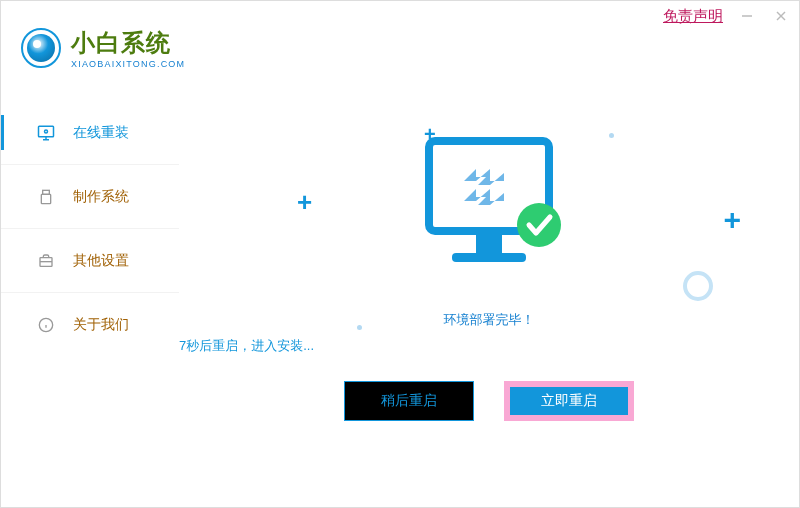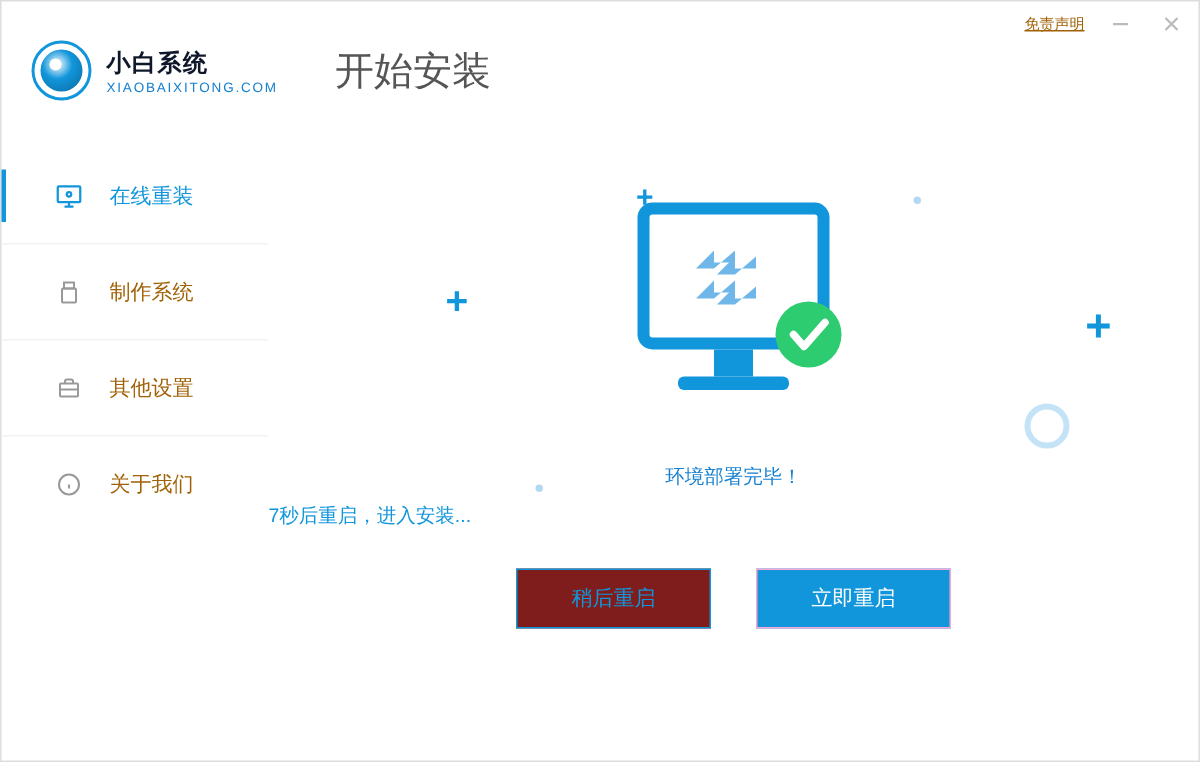--- a/index.html
+++ b/index.html
@@ -1,26 +1,26 @@
 <!DOCTYPE html>
 <html><head>
 <meta charset="utf-8">
 <style>
 * { margin: 0; padding: 0; box-sizing: border-box; }
 body { font-family: "Microsoft YaHei", sans-serif; background: #f0f0f0; display: flex; align-items: center; justify-content: center; height: 100vh; }
 .window { width: 800px; height: 508px; background: #fff; border: 1px solid #ddd; position: relative; }
 .titlebar { height: 30px; display: flex; justify-content: flex-end; align-items: center; padding: 0 8px; gap: 14px; }
-.titlebar a { font-size: 10px; color: #a16207; text-decoration: underline; cursor: pointer; }
+.titlebar a { font-size: 15px; color: #be185d; text-decoration: underline; cursor: pointer; }
 .titlebar .tb-btn { width: 20px; height: 20px; display: flex; align-items: center; justify-content: center; color: #bbb; cursor: pointer; }
 .header { display: flex; align-items: center; padding: 0 0 6px 20px; margin-top: -4px; }
 .logo { width: 40px; height: 40px; border-radius: 50%; border: 2px solid #1296db; position: relative; display: flex; align-items: center; justify-content: center; }
 .logo-inner { width: 28px; height: 28px; border-radius: 50%; background: radial-gradient(circle at 40% 35%, #fff 0%, #1296db 40%, #0a6aa1 100%); position: relative; overflow: hidden; }
 .logo-inner::before { content: ""; position: absolute; top: 6px; left: 6px; width: 8px; height: 8px; background: #fff; border-radius: 50%; }
 .brand { margin-left: 10px; }
-.brand-top { font-size: 16px; font-weight: bold; color: #0f172a; letter-spacing: 1px; }
+.brand-top { font-size: 24px; font-weight: bold; color: #4d7c0f; letter-spacing: 1px; }
 .brand-sub { font-size: 9px; color: #1680d0; letter-spacing: 1.2px; }
 .page-title { font-size: 26px; color: #555; margin-left: 38px; font-weight: 350; }
 .body { display: flex; height: 416px; }
 .sidebar { width: 178px; padding-top: 26px; }
 .side-item { display: flex; align-items: center; height: 64px; padding-left: 36px; gap: 18px; cursor: pointer; position: relative; border-bottom: 1px solid #f2f2f2; }
 .side-item:last-child { border-bottom: none; }
 .side-item.active::before { content: ""; position: absolute; left: 0; top: 14px; bottom: 14px; width: 3px; background: #1296db; }
 .side-item .icon { width: 18px; height: 18px; display: flex; align-items: center; justify-content: center; color: #999; }
 .side-item.active .icon { color: #1296db; }
 .side-item .label { font-size: 14px; color: #a16207; }
@@ -33,22 +33,22 @@
 .p3 { top: 128px; right: 58px; font-size: 30px; }
 .ring { width: 30px; height: 30px; border: 4px solid #c5e3f6; border-radius: 50%; top: 196px; right: 86px; }
 .dot { width: 5px; height: 5px; background: #b3d9f2; border-radius: 50%; }
 .d1 { top: 58px; left: 430px; }
 .d2 { top: 250px; left: 178px; }
 .monitor-wrap { position: absolute; left: 50%; top: 48px; transform: translateX(-50%); }
 .status-line { position: absolute; top: 236px; left: 0; right: 0; text-align: center; color: #1680d0; font-size: 13px; }
 .countdown { position: absolute; top: 262px; left: 0; right: 0; text-align: left; color: #1296db; font-size: 13px; }
 .buttons { position: absolute; top: 306px; left: 0; right: 0; display: flex; justify-content: center; gap: 30px; }
 .btn { width: 130px; height: 40px; display: flex; align-items: center; justify-content: center; font-size: 14px; cursor: pointer; }
-.btn-outline { border: 1px solid #1296db; color: #1296db; background: #7f1d1d; }
-.btn-primary { background: #1296db; color: #fff; border: 1px solid #f9a8d4; }
+.btn-outline { border: 1px solid #1296db; color: #1296db; background: #000000; }
+.btn-primary { background: #1296db; color: #fff; border: 6px solid #f9a8d4; }
 </style>
 </head>
 <body>
 
 <div class="window">
   <div class="titlebar">
     <a>免责声明</a>
     <span class="tb-btn">
       <svg width="12" height="12" viewBox="0 0 12 12">
           <line x1="1" y1="6" x2="11" y2="6" stroke="currentColor" stroke-width="1.5"></line>
@@ -63,21 +63,20 @@
   </div>
 
   <div class="header">
     <div class="logo">
         <div class="logo-inner"></div>
       </div>
     <div class="brand">
       <div class="brand-top">小白系统</div>
       <div class="brand-sub">XIAOBAIXITONG.COM</div>
     </div>
-    <div class="page-title">开始安装</div>
   </div>
 
   <div class="body">
     <div class="sidebar">
       <div class="side-item active">
         <span class="icon">
           <svg width="18" height="18" viewBox="0 0 24 24" fill="none" stroke="currentColor" stroke-width="2">
               <rect x="2" y="3" width="20" height="14" rx="1"></rect>
               <line x1="8" y1="21" x2="16" y2="21"></line>
               <line x1="12" y1="17" x2="12" y2="21"></line>

